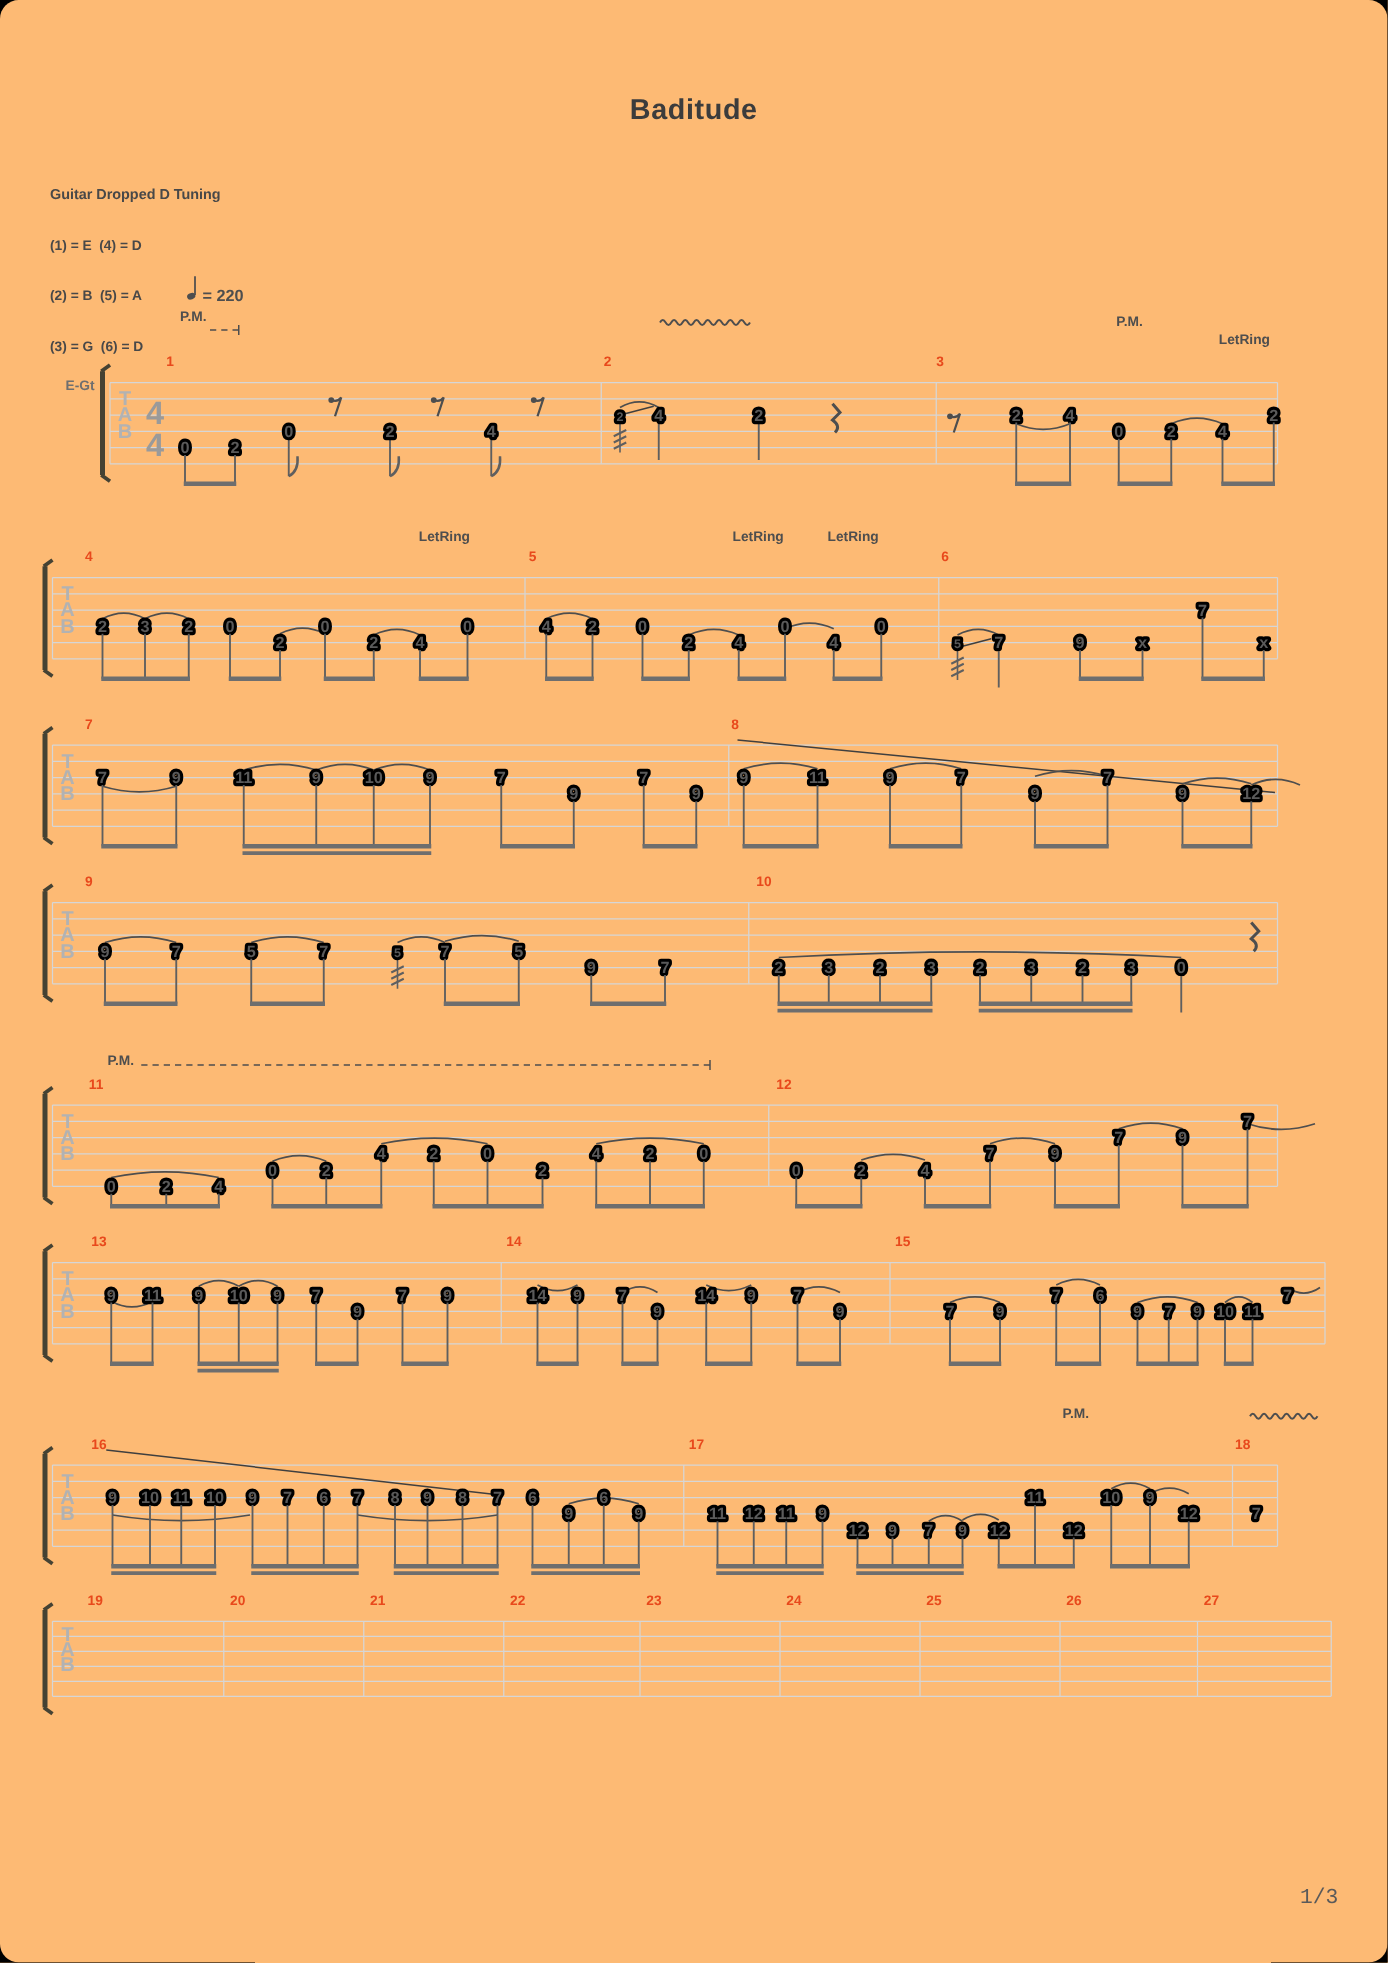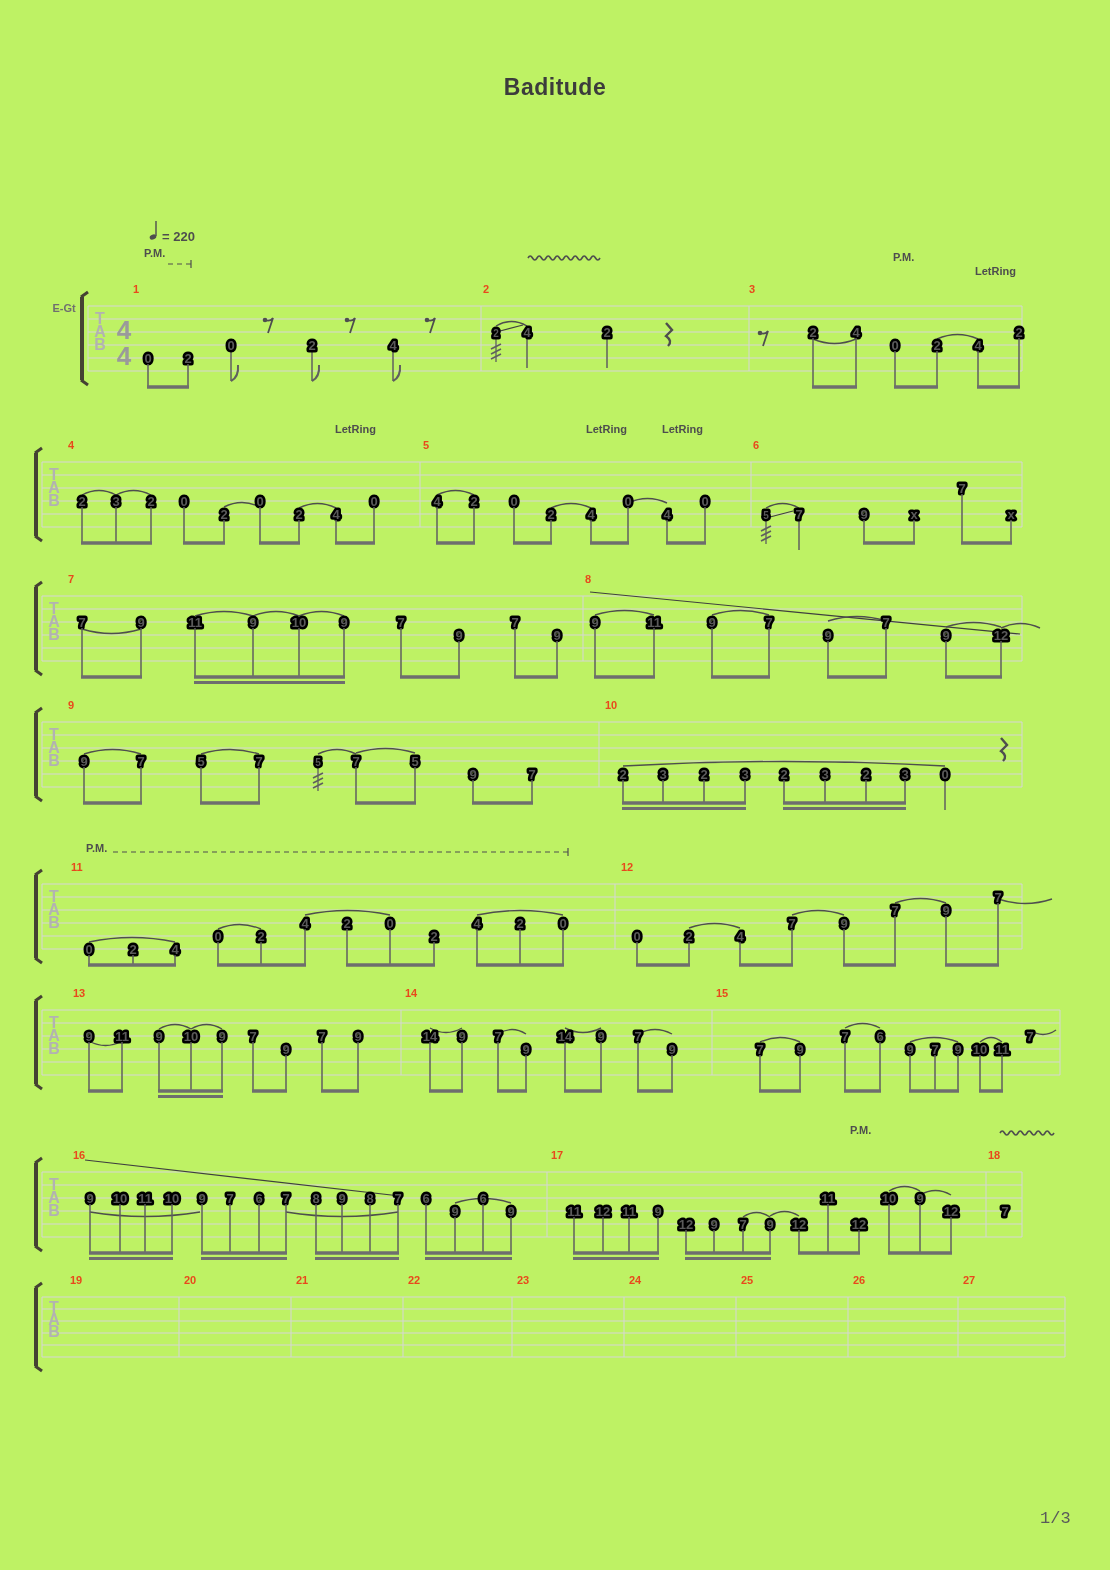--- a/index.html
+++ b/index.html
@@ -1,31 +1,37 @@
 <!DOCTYPE html>
 <html><head>
 <meta charset="utf-8">
 <style>
   html,body{margin:0;padding:0;background:#000;}
-  #page{position:relative;width:1110px;height:1570px;background:#bef264;overflow:hidden;
-        font-family:"Liberation Sans",sans-serif;}
+  #page{position:relative;width:1110px;height:1570px;background:#fdba74;overflow:hidden;
+        font-family:"Liberation Sans",sans-serif;border-radius:15px;}
   #title{position:absolute;top:74px;left:0;width:1110px;text-align:center;
          font-size:23px;font-weight:bold;color:#3c3c3c;letter-spacing:.5px;}
   #tuning{position:absolute;top:123px;left:40px;color:#484848;font-size:11px;
           font-weight:bold;line-height:13.5px;white-space:pre;}
   #tuning .hd{font-size:11.5px;}
   #footer{position:absolute;top:1509px;left:1040px;color:#5a5a5a;font-size:17px;
           font-family:"Liberation Mono",monospace;}
   svg{position:absolute;top:0;left:0;}
 </style>
 </head>
 <body>
 
 <div id="page">
   <div id="title">Baditude</div>
+  <div id="tuning">
+    <div class="hd">Guitar Dropped D Tuning</div>
+    <div>(1) = E  (4) = D</div>
+    <div>(2) = B  (5) = A</div>
+    <div>(3) = G  (6) = D</div>
+  </div>
   <svg id="tab-svg" width="1110" height="1570" viewBox="0 0 1110 1570">
       <g>
         <line x1="88" y1="306" x2="1022" y2="306" stroke="#d6d6d6" stroke-width="1"></line>
         <line x1="88" y1="319" x2="1022" y2="319" stroke="#d6d6d6" stroke-width="1"></line>
         <line x1="88" y1="332" x2="1022" y2="332" stroke="#d6d6d6" stroke-width="1"></line>
         <line x1="88" y1="345" x2="1022" y2="345" stroke="#d6d6d6" stroke-width="1"></line>
         <line x1="88" y1="358" x2="1022" y2="358" stroke="#d6d6d6" stroke-width="1"></line>
         <line x1="88" y1="371" x2="1022" y2="371" stroke="#d6d6d6" stroke-width="1"></line>
         <line x1="88" y1="306" x2="88" y2="371" stroke="#d6d6d6" stroke-width="1"></line>
         <line x1="481" y1="306" x2="481" y2="371" stroke="#d6d6d6" stroke-width="1"></line>

